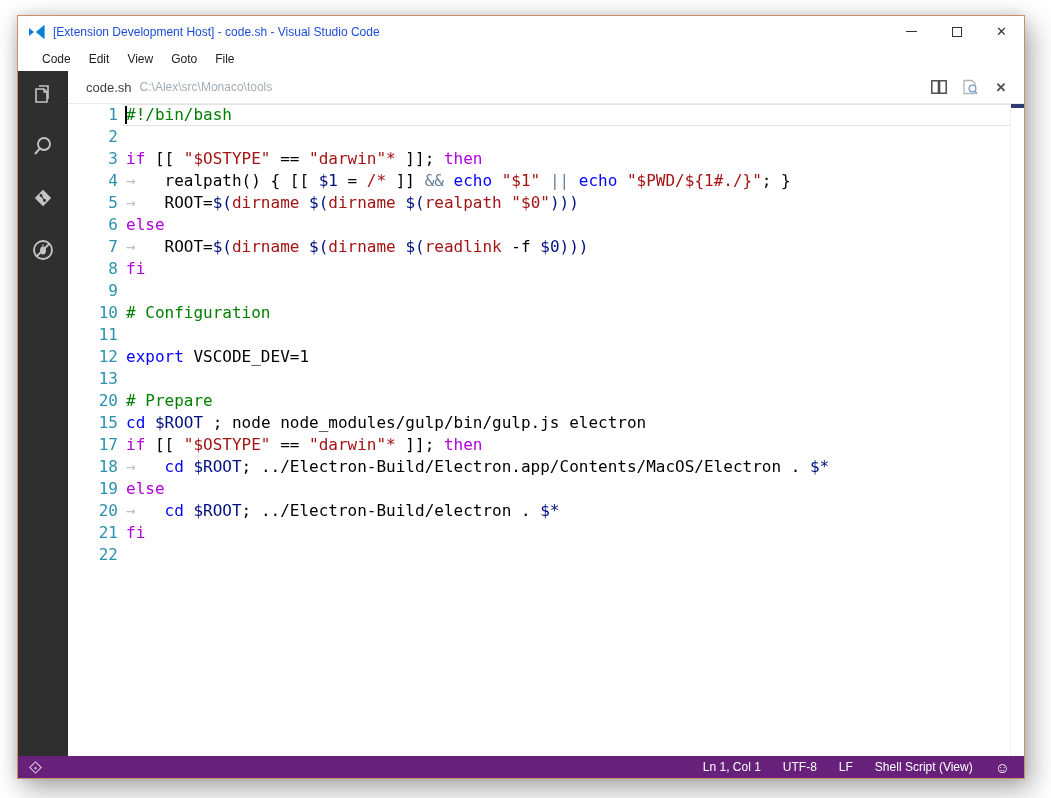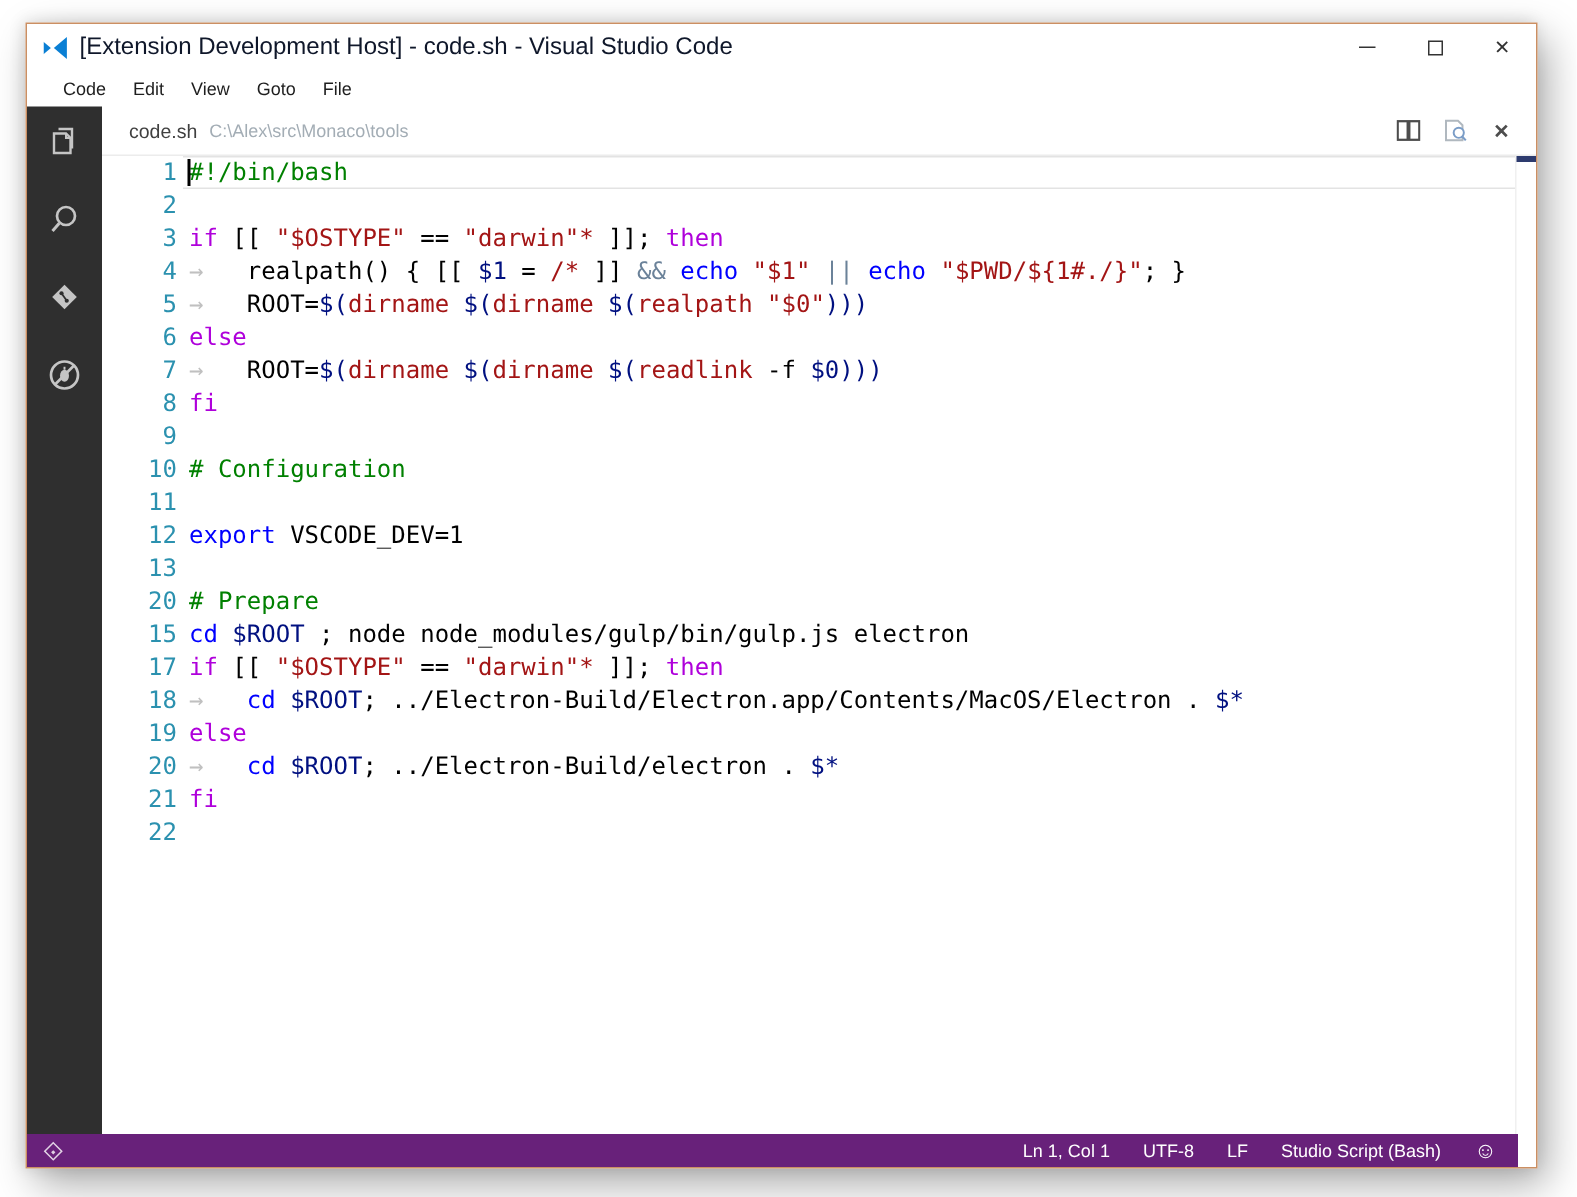--- a/index.html
+++ b/index.html
@@ -8,21 +8,21 @@
 
   .window {
     position:absolute; left:17px; top:15px; width:1008px; height:764px;
     background:#fff; border:1px solid #cb8f63;
     box-shadow: 6px 10px 26px rgba(0,0,0,.35), -2px -1px 10px rgba(0,0,0,.12);
   }
 
   
   .titlebar { height:31px; display:flex; align-items:center; background:#fff; padding-left:11px; }
   .app-icon { width:16px; height:16px; margin-right:8px; flex:0 0 auto; }
-  .title-text { font-size:16px; color:#0f172a; white-space:nowrap; }
+  .title-text { font-size:12px; color:#1d4ed8; white-space:nowrap; }
   .win-controls { margin-left:auto; display:flex; height:100%; }
   .win-btn { width:45px; height:100%; display:flex; align-items:center; justify-content:center; color:#333; }
   .glyph-min { width:11px; height:0; border-top:1px solid #333; }
   .glyph-max { width:10px; height:10px; border:1px solid #333; }
   .glyph-close { font-size:13px; line-height:1; color:#333; }
 
   
   .menubar { height:24px; display:flex; align-items:center; background:#fff; padding-left:15px; }
   .menu-item { font-size:12px; color:#1e1e1e; padding:3px 9px; white-space:nowrap; }
 
@@ -47,21 +47,21 @@
   .current-line-box { position:absolute; left:54px; right:14px; top:0; height:22px;
                       border-top:1px solid #e3e3e3; border-bottom:1px solid #e3e3e3; }
   .caret { position:absolute; left:57px; top:2px; width:1.5px; height:18px; background:#000; }
   .line { display:flex; height:22px; line-height:22px; }
   .ln { width:50px; flex:0 0 auto; text-align:right; color:#2b91af; user-select:none; }
   .code { white-space:pre; margin-left:8px; color:#000;text-align:center; }
   .overview-ruler { position:absolute; top:0; right:0; bottom:0; width:14px; border-left:1px solid #f0f0f0; background:#fff; }
   .cursor-mark { position:absolute; top:0; left:0; width:100%; height:4px; background:#2d3b6e; }
 
   
-  .statusbar { position:absolute; left:0; right:12px; bottom:0; height:22px; background:#68217a;
+  .statusbar { position:absolute; left:0; right:0; bottom:0; height:22px; background:#68217a;
                display:flex; align-items:center; color:#fff; font-size:12px; }
   .sb-left { display:flex; align-items:center; padding-left:13px; }
   .sb-git { width:9px; height:9px; border:1.5px solid rgba(255,255,255,.8); transform:rotate(45deg); position:relative; }
   .sb-git::after { content:""; position:absolute; left:2.5px; top:2.5px; width:2px; height:2px; background:rgba(255,255,255,.8); }
   .sb-right { margin-left:auto; display:flex; align-items:center; gap:22px; padding-right:14px; }
   .sb-item { white-space:nowrap; }
   .sb-smiley { font-size:15px; line-height:1; color:#fff; }
 
   svg { display:block; }
 </style>
@@ -253,20 +253,20 @@
 
     <div class="statusbar">
       <div class="sb-left">
         <span class="sb-git"></span>
       </div>
       <div class="sb-right">
         <span id="sb-items" style="display:flex; gap:22px;">
             <span class="sb-item">Ln 1, Col 1</span>
             <span class="sb-item">UTF-8</span>
             <span class="sb-item">LF</span>
-            <span class="sb-item">Studio Script (Bash)</span>
+            <span class="sb-item">Shell Script (View)</span>
           </span>
         <span class="sb-smiley">☺</span>
       </div>
     </div>
 
   </div>
 </div>
 
 </body></html>

